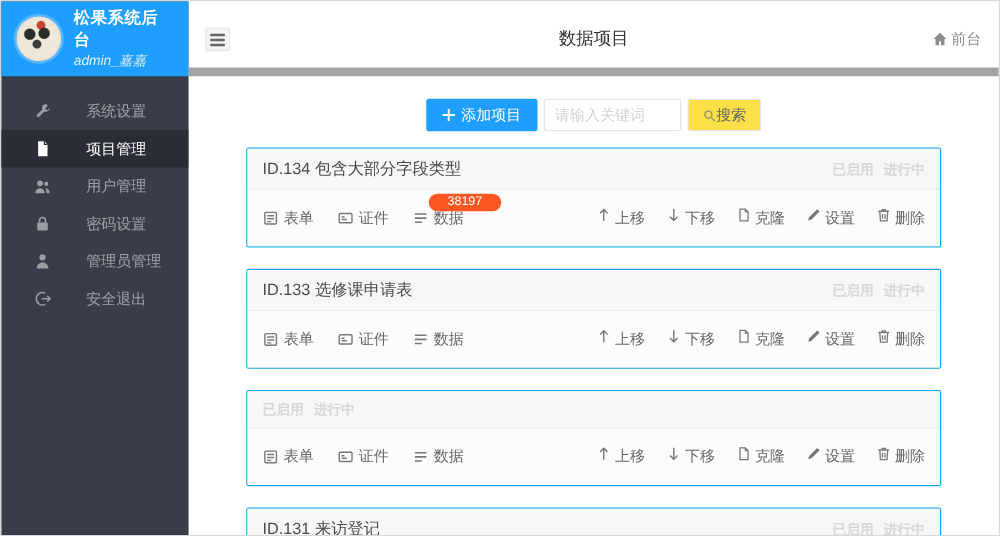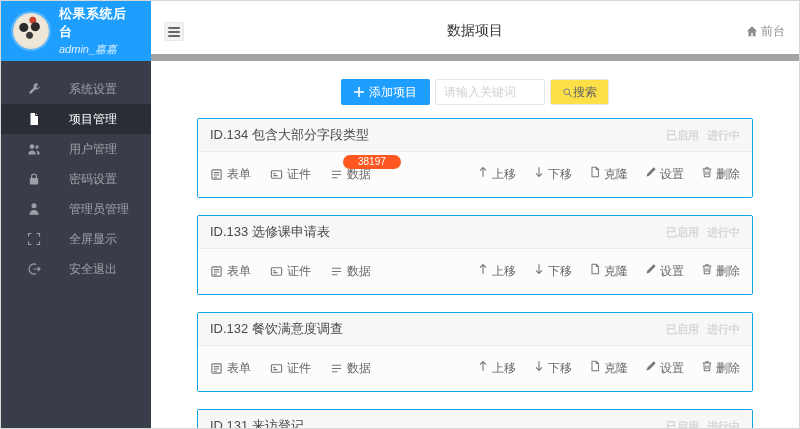--- a/index.html
+++ b/index.html
@@ -124,28 +124,20 @@
           <svg viewBox="0 0 14 14">
               <circle cx="7" cy="3.8" r="2.5" fill="currentColor"></circle>
               <path d="M2.3 12.8c0-2.7 2.1-4.8 4.7-4.8s4.7 2.1 4.7 4.8z" fill="currentColor"></path>
             </svg>
         </span>
         <span>管理员管理</span>
       </div>
       <div class="menu-item">
         <span class="mi">
           <svg viewBox="0 0 14 14" fill="none" stroke="currentColor" stroke-width="1.2">
-              <path d="M1.5 4.5v-3h3M9.5 1.5h3v3M12.5 9.5v3h-3M4.5 12.5h-3v-3"></path>
-            </svg>
-        </span>
-        <span>全屏显示</span>
-      </div>
-      <div class="menu-item">
-        <span class="mi">
-          <svg viewBox="0 0 14 14" fill="none" stroke="currentColor" stroke-width="1.2">
               <path d="M9.2 2.5a5 5 0 1 0 0 9"></path>
               <path d="M6.5 7h6.5M10.8 4.8 13 7l-2.2 2.2"></path>
             </svg>
         </span>
         <span>安全退出</span>
       </div>
     </nav>
   </aside>
 
   <div class="main">
@@ -318,23 +310,20 @@
                   <path d="M2 3.5h10M5.5 3.5V2h3v1.5M3.3 3.5l.6 9h6.2l.6-9M5.8 6v4.5M8.2 6v4.5"></path>
                 </svg>
               <span>删除</span>
             </a>
           </div>
         </div>
       </section>
 
       <section class="card">
         <div class="card-head">
-          <div class="card-title">
-            <span>ID.132</span> <span>餐饮满意度调查</span>
-          </div>
           <div class="card-status">
             <span>已启用</span>
             <span>进行中</span>
           </div>
         </div>
         <div class="card-body">
           <div class="card-links">
             <a class="clink">
               <svg viewBox="0 0 14 14" fill="none" stroke="currentColor" stroke-width="1.2">
                   <rect x="2" y="2" width="10" height="10" rx="1"></rect>

